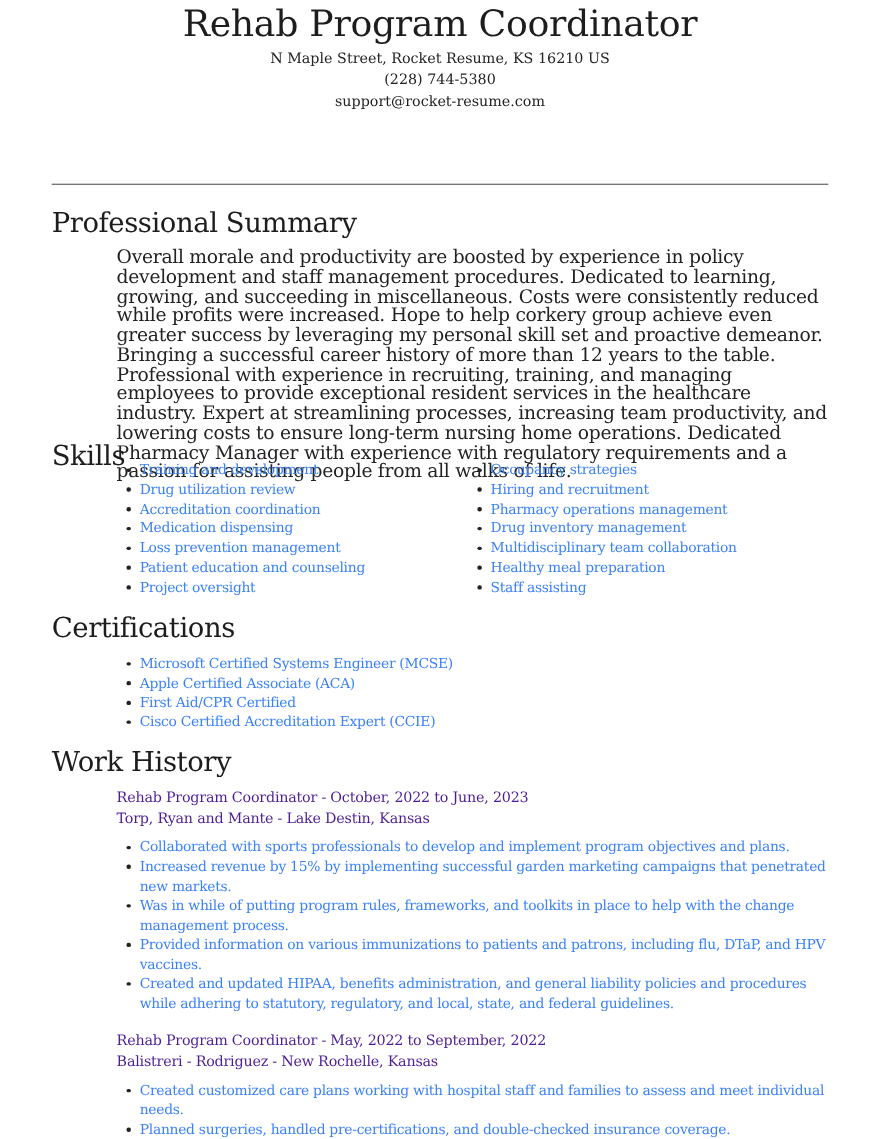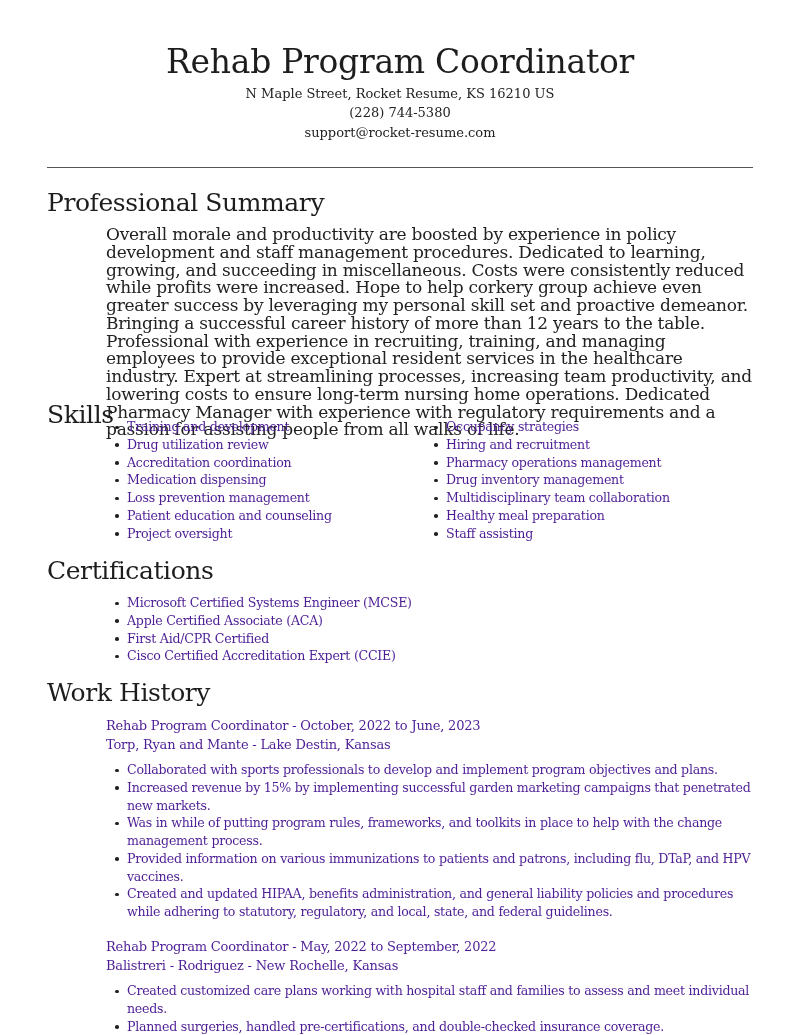--- a/index.html
+++ b/index.html
@@ -14,21 +14,20 @@
       font-family: "DejaVu Serif", "Liberation Serif", serif;
       color: #222222;
     }
     .page {
       position: relative;
       width: 800px;
       height: 1035px;
     }
     .header {
       text-align: center;
-      padding-top: 40px;
     }
     .name {
       font-family: "DejaVu Serif", serif;
       font-size: 33px;
       line-height: 44px;
       color: #1d1d1d;
       letter-spacing: -0.3px;
       margin: 0;
       font-weight: normal;
     }
@@ -70,21 +69,21 @@
     ul.bullets {
       margin: 0;
       padding: 0;
       list-style: none;
     }
     ul.bullets li {
       position: relative;
       padding-left: 21px;
       font-size: 12.6px;
       line-height: 17.75px;
-      color: #4c1d95;
+      color: #3b82f6;
       letter-spacing: -0.25px;
     }
     ul.bullets li::before {
       content: "";
       position: absolute;
       left: 9px;
       top: 7.5px;
       width: 3.5px;
       height: 3.5px;
       border-radius: 50%;

